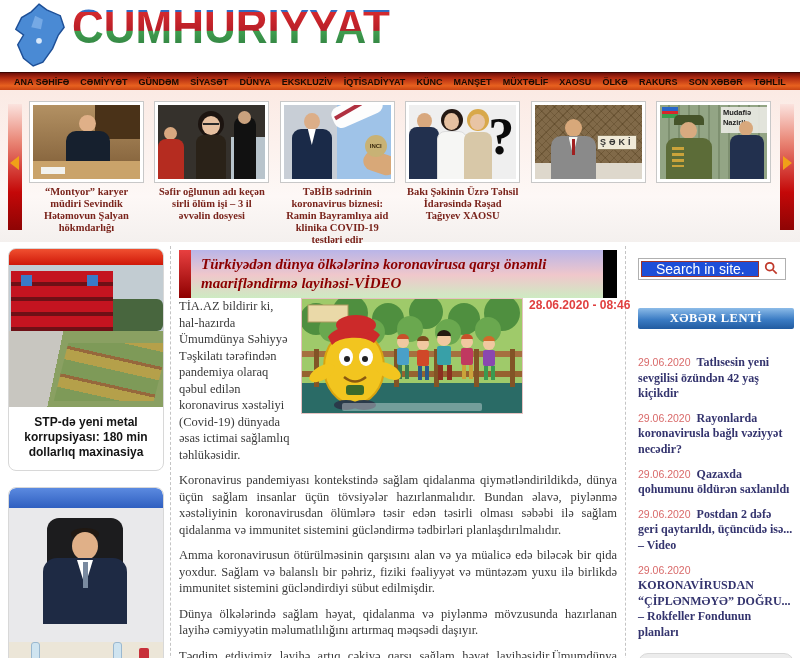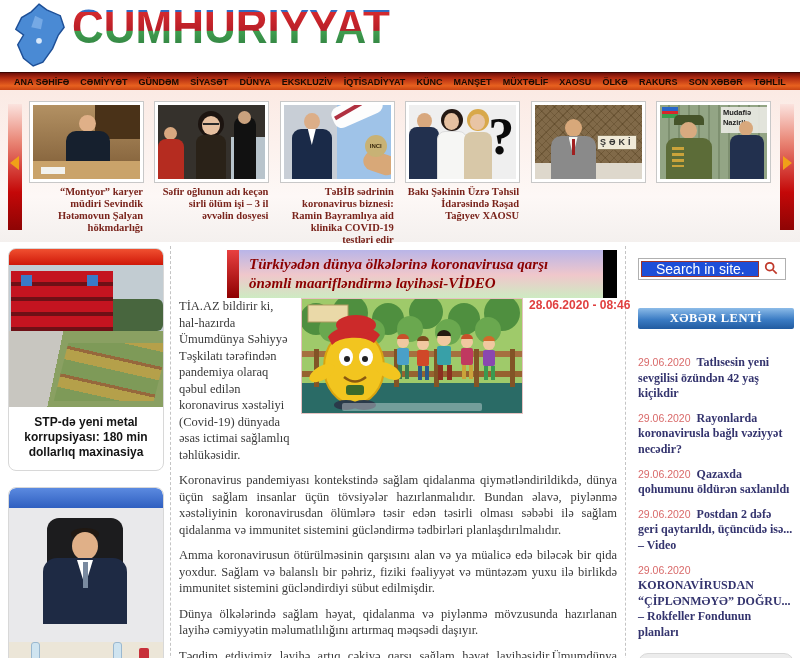--- a/index.html
+++ b/index.html
@@ -24,42 +24,42 @@
     padding:0 14px; background:linear-gradient(180deg,#6e0e08 0%,#b32c12 30%,#e8611f 75%,#c94413 100%);
     border-top:1px solid #3c0602; }
   .nav a { font-size:9px; font-weight:bold; color:#160a02; text-decoration:none; white-space:nowrap; }
 
   
   .carousel { position:relative; height:152px; background:linear-gradient(180deg,#fbeae4,#fdf8f6 70%,#f4f0ee);
     display:flex; justify-content:space-between; padding:12px 30px 0 30px; }
   .car-item { width:113px; display:flex; flex-direction:column; align-items:center; cursor:pointer; }
   .thumb { width:113px; height:80px; border:3px solid #fff; outline:1px solid #c8c8c8;
     position:relative; overflow:hidden; flex:none; }
-  .car-cap { margin-top:4px; font:bold 10.5px/1.15 "Liberation Serif",serif; color:#7a241c; text-align:right; }
+  .car-cap { margin-top:4px; font:bold 10.5px/1.15 "Liberation Serif",serif; color:#7a241c; text-align:center; }
   .car-nav { position:absolute; width:14px; height:126px; top:14px;
     background:linear-gradient(180deg,#fbe3de 0%,#e98575 30%,#c40808 70%,#8e0404 100%); cursor:pointer; }
   .car-nav.left { left:8px; } .car-nav.right { right:6px; }
   .tri { position:absolute; top:52px; width:0; height:0; border-top:7px solid transparent; border-bottom:7px solid transparent; }
   .tri.l { left:2px; border-right:9px solid #f0a018; }
   .tri.r { right:2px; border-left:9px solid #f0a018; }
 
   
   .main { display:flex; margin-top:4px; height:440px; }
   .left-col { width:170px; padding:2px 6px 0 8px; }
   .center-col { width:456px; border-left:1px dashed #c4c4c4; border-right:1px dashed #c4c4c4; padding:2px 8px 0 8px; }
   .right-col { width:174px; padding:12px 6px 0 12px; }
 
   
   .card { border:1px solid #d8d8d8; border-radius:8px; overflow:hidden; background:#fff; cursor:pointer; }
   .card + .card { margin-top:16px; }
   .scene { position:relative; overflow:hidden; }
   .card-cap { font:bold 12px/1.25 "Liberation Sans",sans-serif; color:#141414; text-align:center; padding:8px 5px 10px; }
 
   
-  .title-banner { display:flex; height:48px; margin-top:2px;margin-left:48px; }
+  .title-banner { display:flex; height:48px; margin-top:2px; }
   .bar-red { width:12px; background:linear-gradient(180deg,#e84040,#8e0000); }
   .banner-mid { flex:1; background:linear-gradient(180deg,#b9b5e8 0%,#f0c7cb 52%,#cdebc2 100%);
     display:flex; align-items:center; padding:2px 10px; }
   .banner-mid h1 { font:bold italic 15px/1.3 "Liberation Serif",serif; color:#8b0000; }
   .bar-black { width:14px; background:#000; }
   .art-top { display:flex; }
   .p-first { width:116px; font:12.5px/1.32 "Liberation Serif",serif; color:#3a3a3a; flex:none; }
   .vid-wrap { width:222px; height:116px; flex:none; margin-left:6px; border:1px solid #e6c2c2; }
   .art-date { color:#e04040; font:bold 12px "Liberation Sans",sans-serif; white-space:nowrap; margin-left:6px; }
   .article p.body { font:12.5px/1.32 "Liberation Serif",serif; color:#3a3a3a; margin-top:9px; text-align:justify; }

